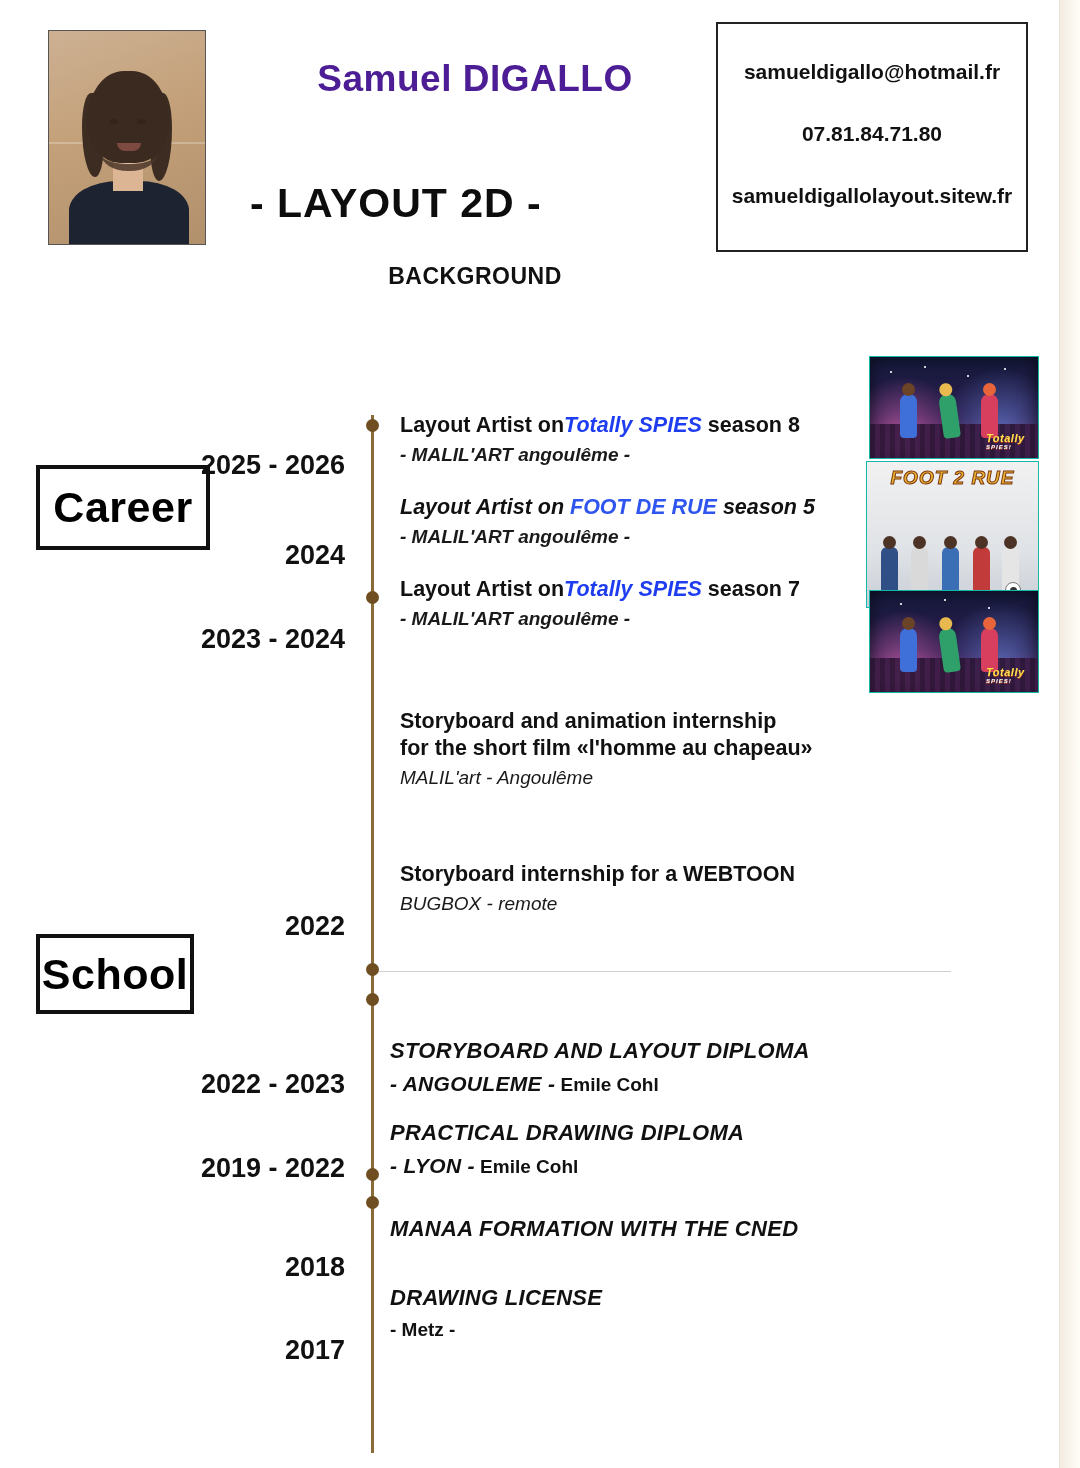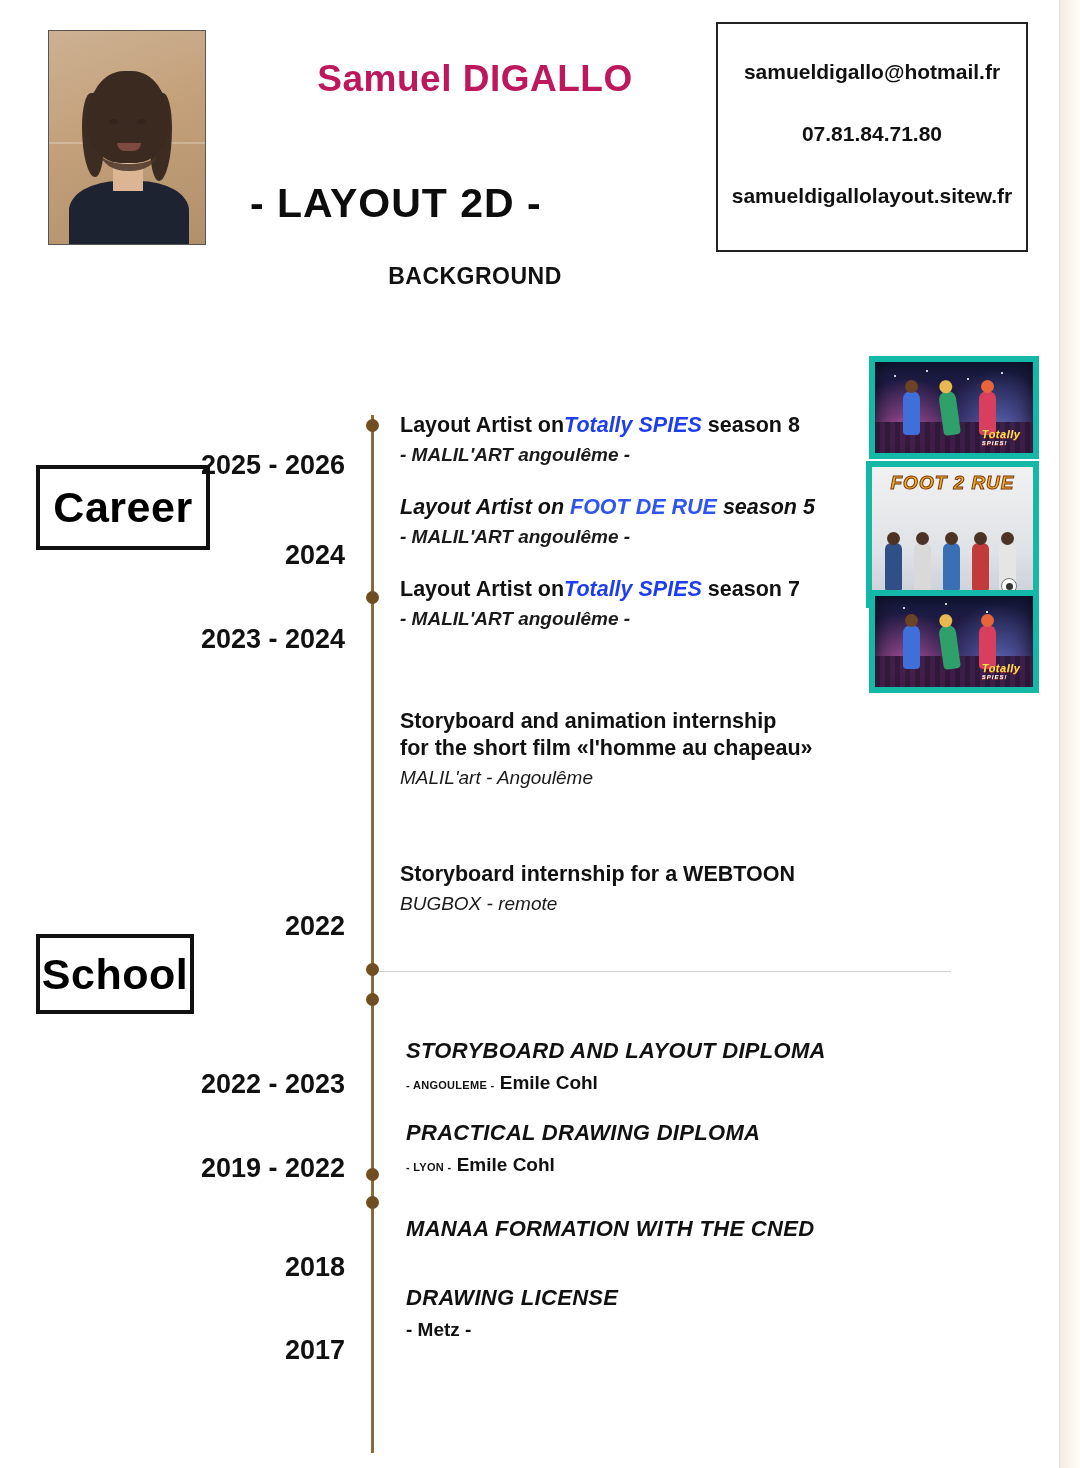--- a/index.html
+++ b/index.html
@@ -102,21 +102,21 @@
   }
 
   .name {
     position: absolute;
     left: 250px; top: 58px;
     width: 450px;
     text-align: center;
     font-size: 37px;
     font-weight: bold;
     letter-spacing: .5px;
-    color: #be185d;
+    color: #4c1d95;
   }
   .role {
     position: absolute;
     left: 250px; top: 180px;
     width: 450px;
     text-align: left;
     font-size: 41px;
     font-weight: bold;
     letter-spacing: 1px;
     color: #0d0d0d;
@@ -208,44 +208,45 @@
   .entry .t2 {
     font-size: 19px;
     font-style: italic;
     color: #1a1a1a;
     margin-top: 5px;
   }
   .entry .t2.bold { font-weight: bold; }
   .blue { color: #1f3df0; font-style: italic; }
   .blue-u { color: #2f55ef; font-style: italic; }
 
-  .sch { position: absolute; left: 406px; width: 560px; }
+  .sch { position: absolute; left: 390px; width: 560px; }
   .sch .d1 {
     font-size: 22px;
     font-weight: bold;
     font-style: italic;
     color: #111;
     letter-spacing: .3px;
   }
   .sch .d2 {
     margin-top: 8px;
     font-size: 19px;
     font-weight: bold;
     color: #111;
   }
   .sch .d2 .small {
-    font-size: 11px;
+    font-size: 21px;
+    font-style: italic;
     letter-spacing: .3px;
   }
 
   
   .thumb {
     position: absolute;
     overflow: hidden;
-    border: 6px solid #14b8a6;
+    border: 1px solid #14b8a6;
   }
   #thumb-spies-8 { left: 869px; top: 356px; width: 170px; height: 103px; }
   #thumb-foot    { left: 866px; top: 461px; width: 173px; height: 147px; }
   #thumb-spies-7 { left: 869px; top: 590px; width: 170px; height: 103px; }
 
   .spies-bg {
     position: absolute; inset: 0;
     background:
       radial-gradient(circle at 20% 78%, rgba(255,120,200,.55), transparent 38%),
       radial-gradient(circle at 78% 70%, rgba(120,160,255,.5), transparent 40%),

